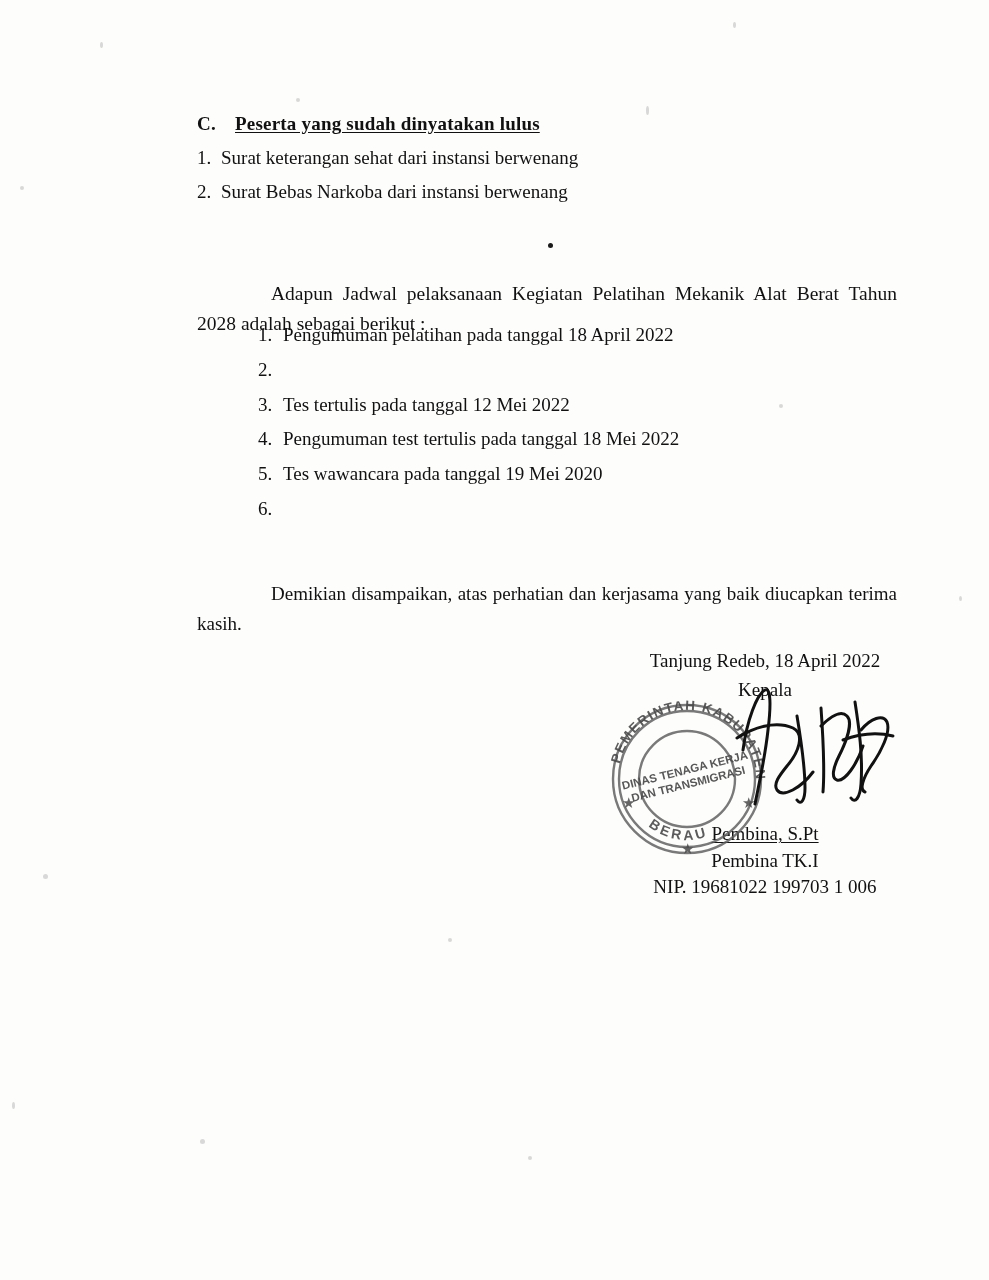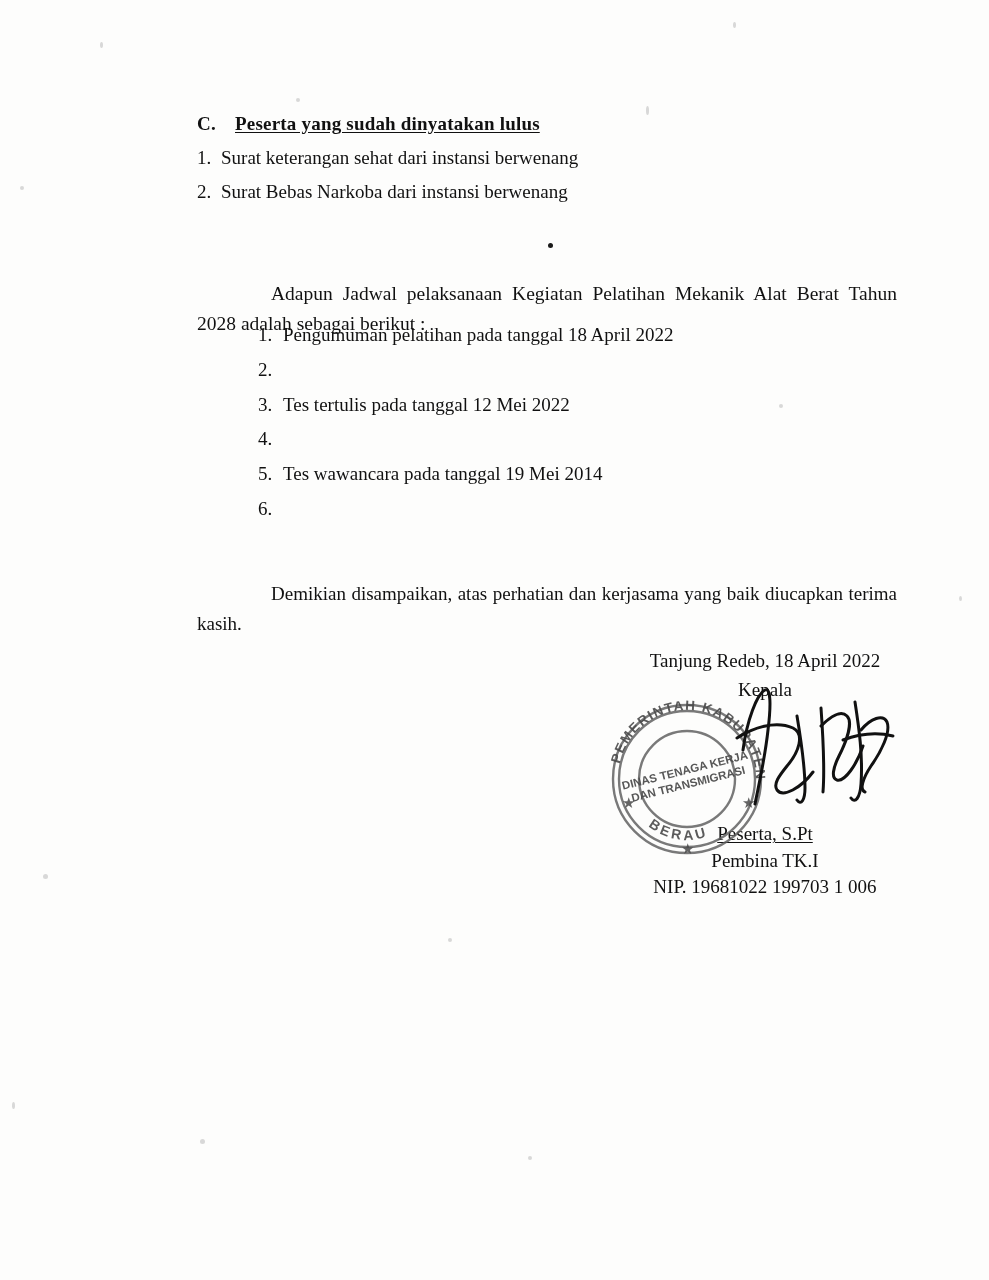--- a/index.html
+++ b/index.html
@@ -203,37 +203,38 @@
     </li>
     <li>
       <span class="num">2.</span>
     </li>
     <li>
       <span class="num">3.</span>
       <span>Tes tertulis pada tanggal 12 Mei 2022</span>
     </li>
     <li>
       <span class="num">4.</span>
+      <span>Pengumuman test tertulis pada tanggal 18 Mei 2022</span>
     </li>
     <li>
       <span class="num">5.</span>
-      <span>Tes wawancara pada tanggal 19 Mei 2014</span>
+      <span>Tes wawancara pada tanggal 19 Mei 2020</span>
     </li>
     <li>
       <span class="num">6.</span>
     </li>
   </ol>
 
   <p class="para-closing"><span class="indent"></span><span>Demikian  disampaikan,  atas  perhatian   dan  kerjasama  yang  baik  diucapkan terima kasih.</span></p>
 
   <div class="sign">
     <div class="place">Tanjung Redeb, 18  April 2022</div>
     <div class="kepala">Kepala</div>
     <div class="gap"></div>
-    <div class="name">Peserta, S.Pt</div>
+    <div class="name">Pembina, S.Pt</div>
     <div class="rank">Pembina TK.I</div>
     <div class="nip">NIP. 19681022 199703 1 006</div>
   </div>
 
   <div class="stamp">
     <svg viewBox="0 0 182 182" width="182" height="182">
       <defs>
         <path id="arcOuter" d="M 22,91 A 69,69 0 0 1 160,91"></path>
         <path id="arcBottom" d="M 30,91 A 61,61 0 0 0 152,91"></path>
         <path id="arcIn1" d="M 46,91 A 45,45 0 0 1 136,91" transform="rotate(-10 91 91)"></path>

